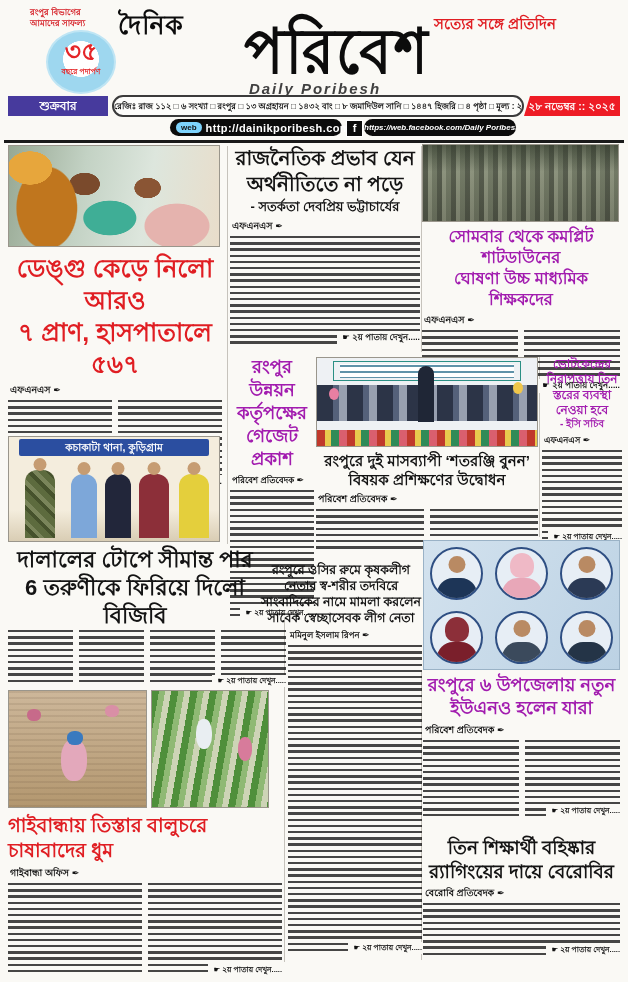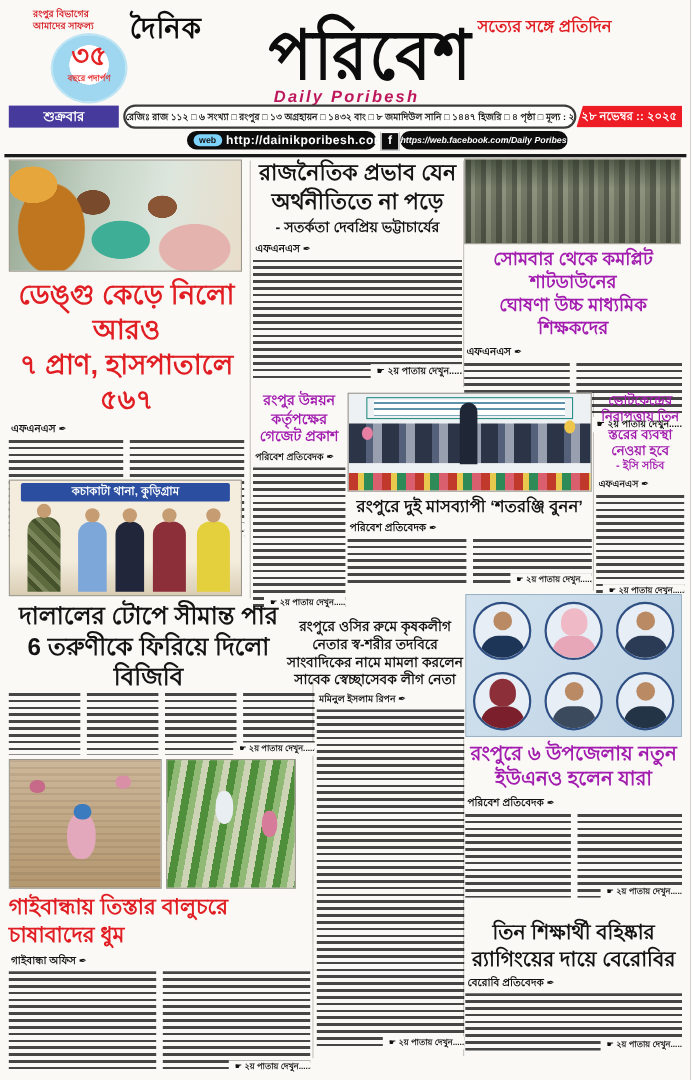--- a/index.html
+++ b/index.html
@@ -13,21 +13,21 @@
   #badge{left:46px;top:30px;width:66px;height:60px;border-radius:50%;
          background:radial-gradient(circle at 50% 45%, #ffffff 0 38%, #9ed7ef 39% 78%, #5db6dd 79% 100%);
          border:2px solid #bfe5f4;text-align:center;}
   #badge .b-num{font-size:25px;font-weight:900;color:#e42528;line-height:1.1;margin-top:6px;}
   #badge .b-cap{font-size:7.5px;font-weight:bold;color:#e42528;}
   #title-small{left:118px;top:6px;width:120px;font-size:25px;font-weight:900;color:#0c0c0c;
                letter-spacing:1px;transform:scaleY(1.05);}
   #title-large{left:112px;top:22px;width:450px;text-align:center;font-size:58px;font-weight:900;
                color:#0c0c0c;line-height:1.0;transform:scaleY(1.08);letter-spacing:2px;}
   #title-en{left:160px;top:80px;width:310px;text-align:center;font-size:15px;font-weight:bold;
-            font-style:italic;letter-spacing:2px;color:#be185d;}
+            font-style:italic;letter-spacing:2px;color:#404040;}
   #slogan{left:405px;top:12px;width:180px;text-align:center;font-size:15px;font-weight:900;color:#e01e23;}
 
   
   #day-box{left:8px;top:96px;width:100px;height:20px;background:#473a9d;color:#fff;
            font-size:12px;font-weight:bold;text-align:center;line-height:20px;}
   #registry-pill{left:112px;top:95px;width:408px;height:18px;border:2px solid #3b3b3b;border-radius:11px;
                  background:#fdfdfb;font-size:8.3px;font-weight:bold;text-align:center;line-height:18px;
                  white-space:nowrap;overflow:hidden;}
   #date-box{left:524px;top:96px;width:96px;height:20px;background:#ee1c25;color:#fff;
             font-size:10.5px;font-weight:bold;text-align:center;line-height:20px;
@@ -207,21 +207,21 @@
           <div class="col fx"></div>
         </div>
       <span class="more">
         <span>☛</span>
         <span>২য় পাতায় দেখুন.....</span>
       </span>
     </div>
   </div>
 
   <div class="abs" style="left:230px;top:356px;width:84px">
-    <div class="headline hl-navy" style="font-size:13px">রংপুর উন্নয়ন কর্তৃপক্ষের গেজেট প্রকাশ</div>
+    <div class="headline hl-navy" style="font-size:18px">রংপুর উন্নয়ন কর্তৃপক্ষের গেজেট প্রকাশ</div>
     <span class="by" style="font-size:8.5px">
       <span>পরিবেশ প্রতিবেদক</span>
       <span class="byicon">✒</span>
     </span>
     <div class="body" style="height:128px">
       <div class="cols">
           <div class="col fx"></div>
         </div>
       <span class="more" style="font-size:7.5px">
         <span>☛</span>
@@ -234,20 +234,21 @@
     <div class="photo" id="ph-seminar">
       <div class="sem-banner"></div>
       <div class="sem-people"></div>
       <div class="sem-speaker"></div>
       <div class="balloon" style="left:12px;top:30px;background:#e77fa2"></div>
       <div class="balloon" style="right:14px;top:24px;background:#f0c64a"></div>
       <div class="sem-flowers"></div>
     </div>
     <div class="headline hl-black" style="font-size:15px;margin-top:4px">
       <div>রংপুরে দুই মাসব্যাপী ‘শতরঞ্জি বুনন’</div>
+      <div>বিষয়ক প্রশিক্ষণের উদ্বোধন</div>
     </div>
     <span class="by">
       <span>পরিবেশ প্রতিবেদক</span>
       <span class="byicon">✒</span>
     </span>
     <div class="body" style="height:42px">
       <div class="cols">
           <div class="col fx"></div>
           <div class="col fx"></div>
         </div>

